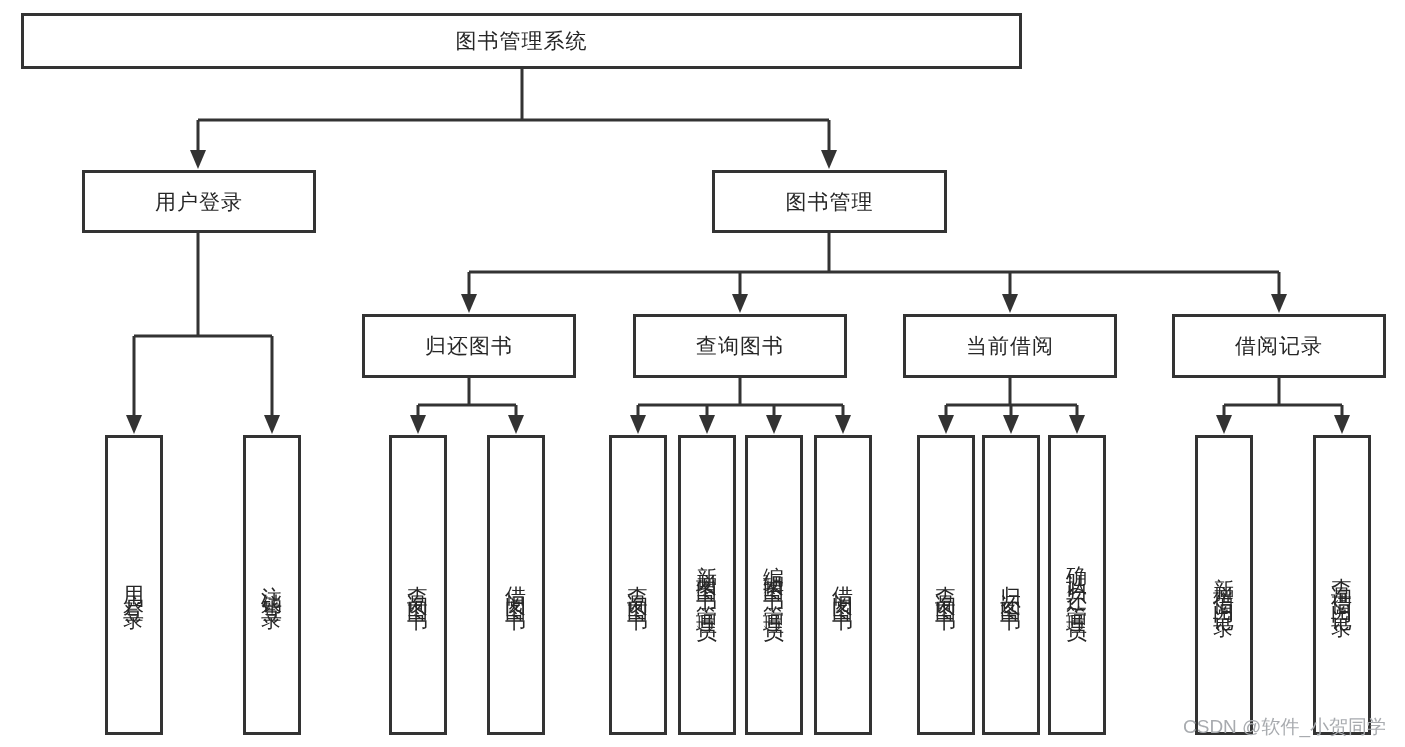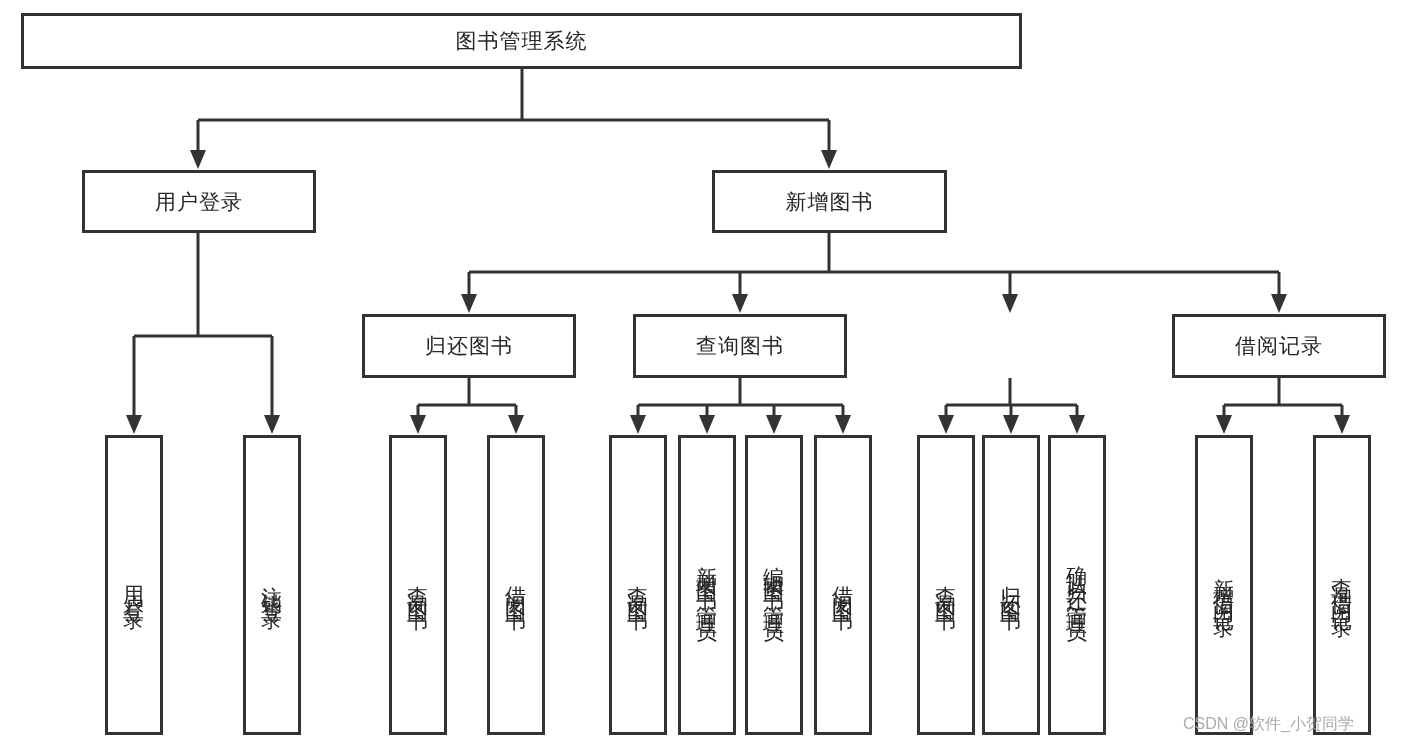--- a/index.html
+++ b/index.html
@@ -44,21 +44,21 @@
     text-orientation: mixed;
     font-size: 21px;
     letter-spacing: 8px;
     line-height: 1;
     white-space: nowrap;
   }
   .watermark {
     position: absolute;
     left: 1183px;
     top: 714px;
-    font-size: 16px;
+    font-size: 19px;
     color: var(--wm);
     white-space: nowrap;
     z-index: 5;
   }
 </style>
 </head>
 <body>
 
 <div class="stage">
 
@@ -122,28 +122,31 @@
   </svg>
 
   <div class="node hbox" style="left:21px;top:13px;width:1001px;height:56px">
     <span>图书管理系统</span>
   </div>
 
   <div class="node hbox" style="left:82px;top:170px;width:234px;height:63px">
     <span>用户登录</span>
   </div>
   <div class="node hbox" style="left:712px;top:170px;width:235px;height:63px">
-    <span>新增图书</span>
+    <span>图书管理</span>
   </div>
 
   <div class="node hbox" style="left:362px;top:314px;width:214px;height:64px">
     <span>归还图书</span>
   </div>
   <div class="node hbox" style="left:633px;top:314px;width:214px;height:64px">
     <span>查询图书</span>
+  </div>
+  <div class="node hbox" style="left:903px;top:314px;width:214px;height:64px">
+    <span>当前借阅</span>
   </div>
   <div class="node hbox" style="left:1172px;top:314px;width:214px;height:64px">
     <span>借阅记录</span>
   </div>
 
   <div class="node vbox" style="left:105px;top:435px;width:58px;height:300px">
     <span>用户登录</span>
   </div>
   <div class="node vbox" style="left:243px;top:435px;width:58px;height:300px">
     <span>注销登录</span>

